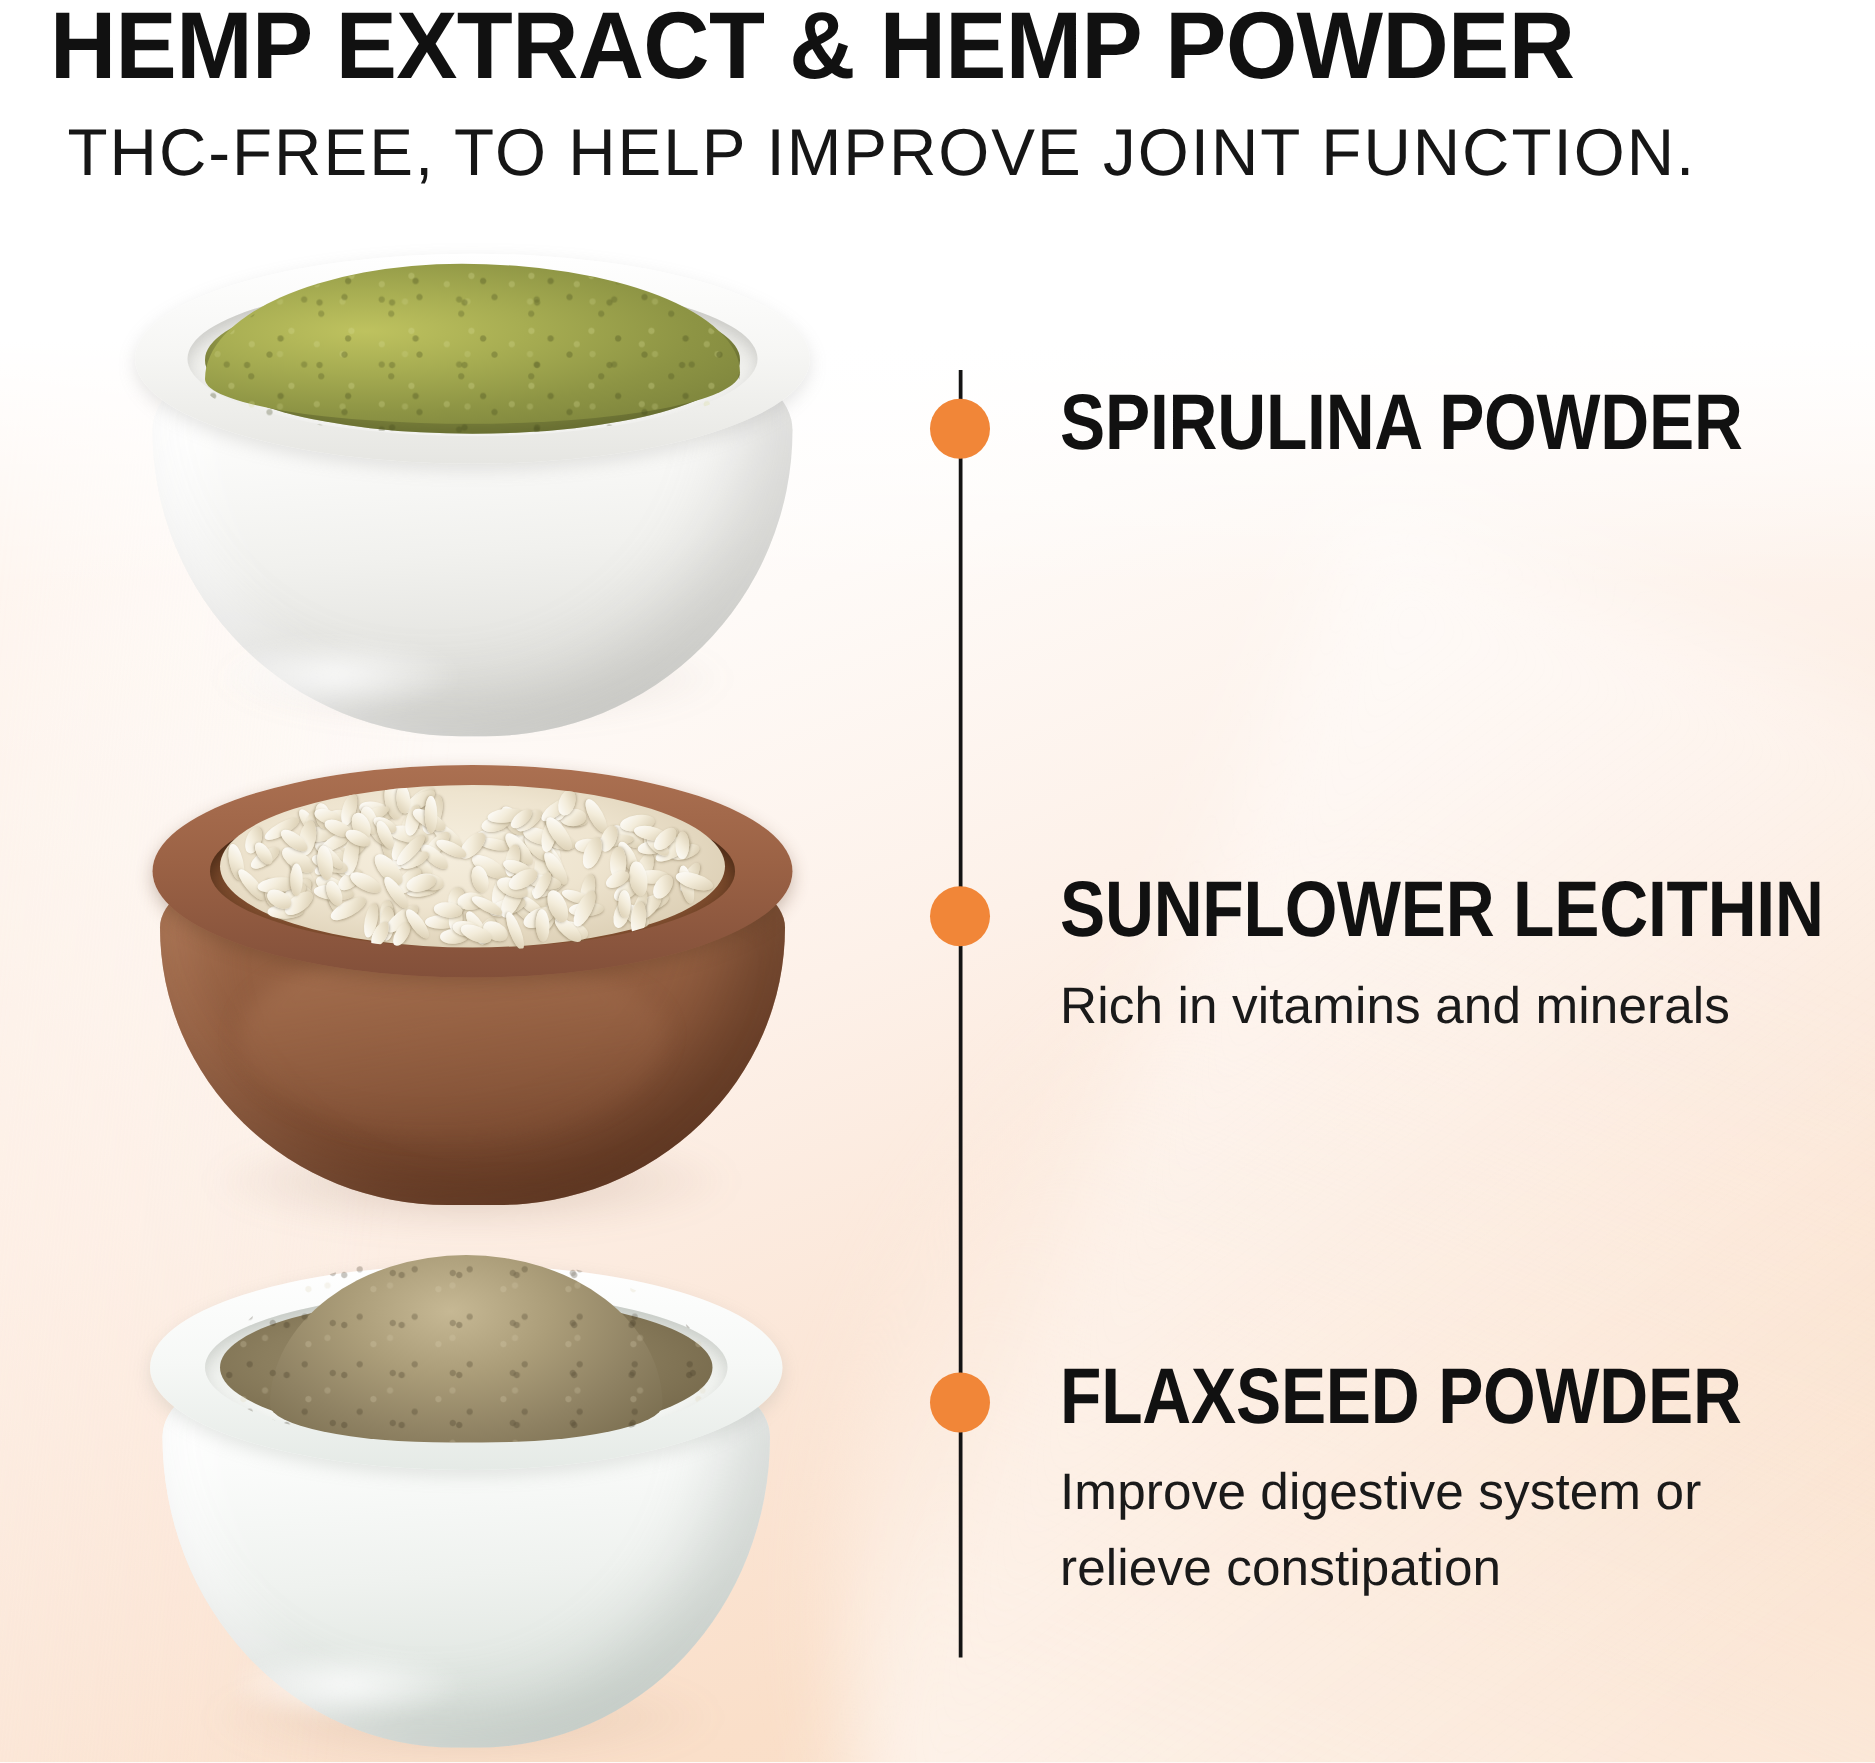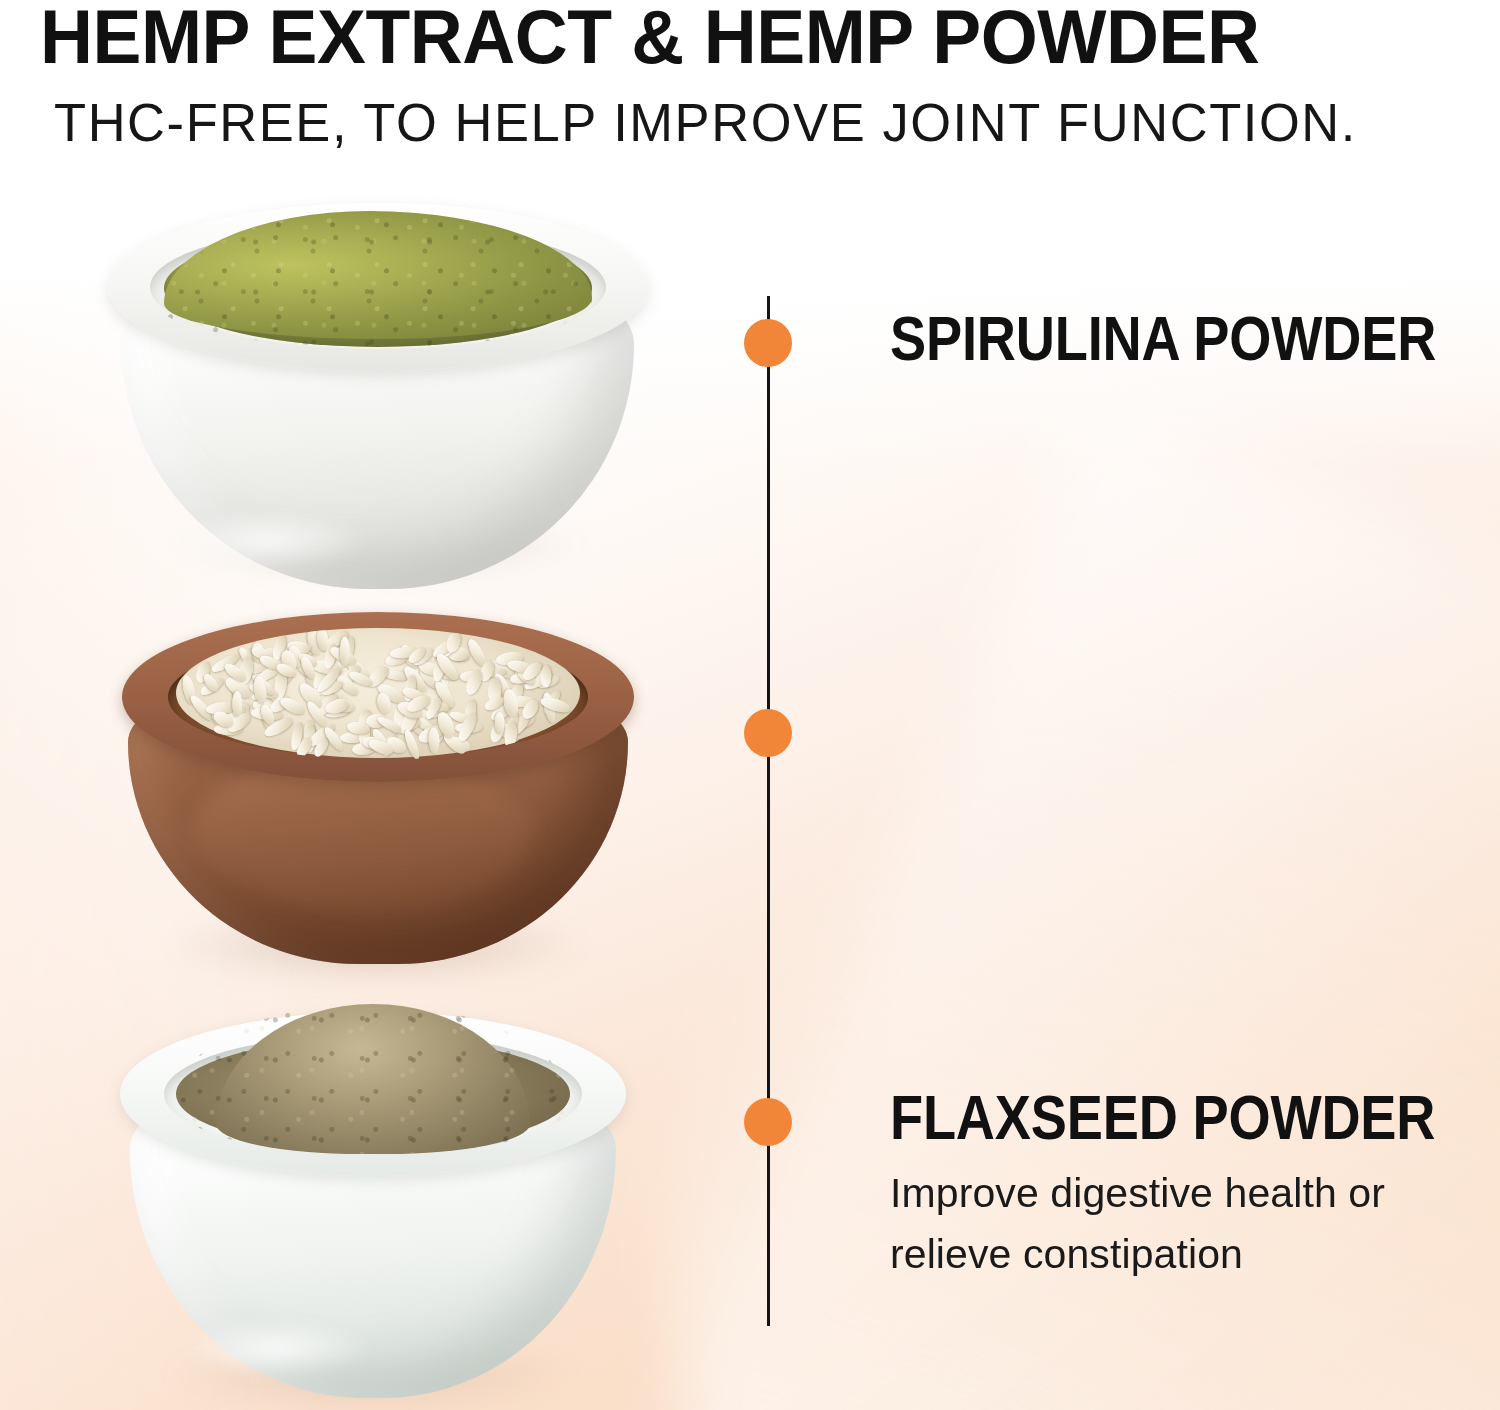--- a/index.html
+++ b/index.html
@@ -304,21 +304,21 @@
     z-index: 6;
     left: 744px;
   }
   .dot-1 { top: 319px; }
   .dot-2 { top: 709px; }
   .dot-3 { top: 1098px; }
 
   
   .feature {
     position: absolute;
-    left: 890px;
+    left: 848px;
     width: 600px;
     z-index: 6;
   }
   .feature-1 { top: 306px; }
   .feature-2 { top: 696px; }
   .feature-3 { top: 1085px; }
 
   .feature-title {
     font-size: 63px;
     line-height: 64px;
@@ -583,19 +583,23 @@
 
   <div class="timeline"></div>
   <div class="dot dot-1"></div>
   <div class="dot dot-2"></div>
   <div class="dot dot-3"></div>
 
   <div class="feature feature-1">
     <div class="feature-title">SPIRULINA POWDER</div>
   </div>
 
+  <div class="feature feature-2">
+    <div class="feature-title">SUNFLOWER LECITHIN</div>
+    <div class="feature-desc">Rich in vitamins and minerals</div>
+  </div>
 
   <div class="feature feature-3">
     <div class="feature-title">FLAXSEED POWDER</div>
-    <div class="feature-desc">Improve digestive health or relieve constipation</div>
+    <div class="feature-desc">Improve digestive system or relieve constipation</div>
   </div>
 
 </div>
 
 </body></html>

